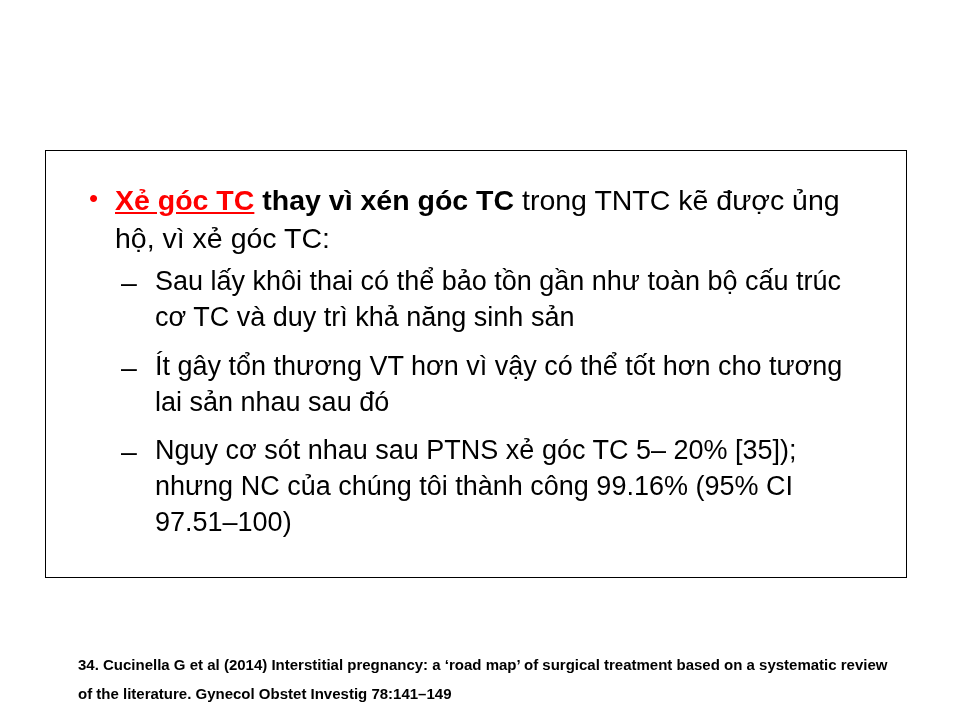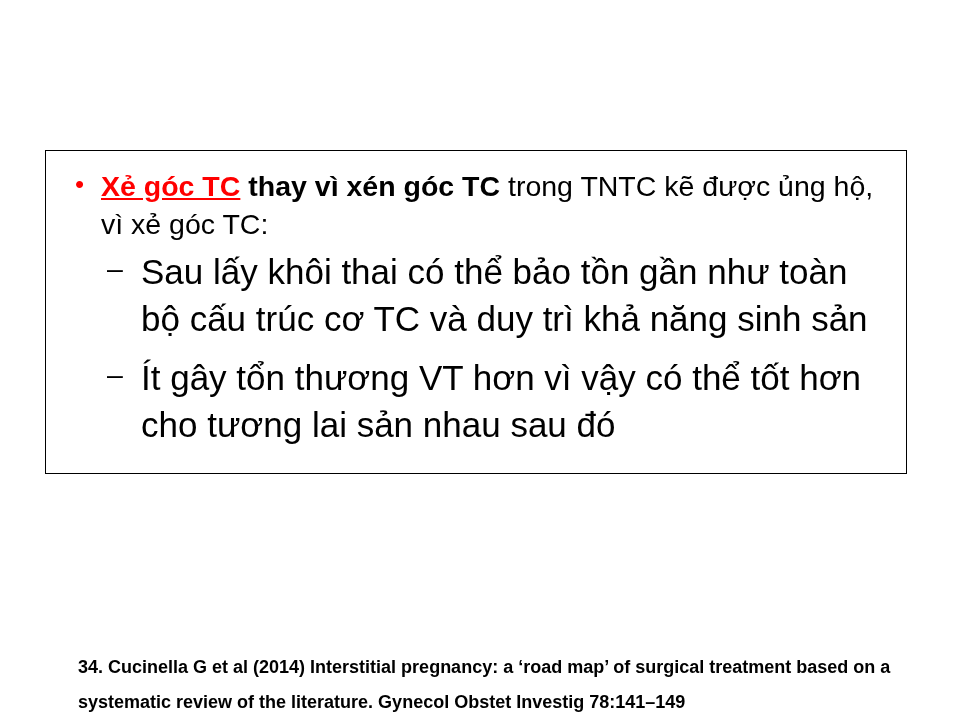--- a/index.html
+++ b/index.html
@@ -23,21 +23,21 @@
     position: absolute;
     left: 45px;
     top: 150px;
     width: 862px;
     box-sizing: border-box;
     border: 1px solid #000000;
     padding: 14px 18px 20px 10px;
   }
   ul.level1 {
     list-style: none;
-    margin: 3px;
+    margin: 17px;
     padding: 0;
   }
   li.bullet1 {
     position: relative;
     padding-left: 42px;
     font-size: 28.5px;
     line-height: 1.32;
     margin: 0 0 4px 0;
   }
   li.bullet1::before {
@@ -58,59 +58,60 @@
     font-weight: bold;
   }
   ul.level2 {
     list-style: none;
     margin: 6px 0 0 0;
     padding: 0;
   }
   li.bullet2 {
     position: relative;
     padding-left: 40px;
-    font-size: 35px;
+    font-size: 27px;
     line-height: 1.34;
     margin: 0 0 12px 0;
   }
   li.bullet2::before {
     content: "\2013";
     position: absolute;
     left: 6px;
     top: 0;
     color: #000000;
     font-size: 28.5px;
   }
   li.bullet2:last-child {
     margin-bottom: 0;
   }
   .footnote {
     position: absolute;
     left: 78px;
     top: 650px;
     width: 820px;
-    font-size: 18px;
+    font-size: 15px;
     line-height: 1.95;
     font-weight: bold;
     color: #000000;
   }
 </style>
 </head>
 <body>
 
 <div class="slide">
 
   <div class="content-box">
     <ul class="level1">
       <li class="bullet1">
         <span class="red-underline-bold">Xẻ góc TC</span><span class="bold"> thay vì xén góc TC</span><span> trong  TNTC kẽ được ủng hộ, vì xẻ góc TC:</span>
 
         <ul class="level2">
           <li class="bullet2">Sau lấy khôi thai có thể bảo tồn gần như toàn bộ cấu trúc cơ TC và duy trì khả năng sinh sản</li>
           <li class="bullet2">Ít gây tổn thương VT hơn  vì vậy có thể tốt hơn cho tương lai sản nhau sau đó</li>
+          <li class="bullet2">Nguy cơ sót nhau sau PTNS xẻ góc TC 5– 20% [35]); nhưng NC của chúng tôi thành công 99.16% (95% CI 97.51–100)</li>
         </ul>
       </li>
     </ul>
   </div>
 
   <div class="footnote">34. Cucinella G et al (2014) Interstitial pregnancy: a ‘road map’ of surgical treatment based on a systematic review of the literature. Gynecol Obstet Investig 78:141–149</div>
 
 </div>
 
 </body></html>

